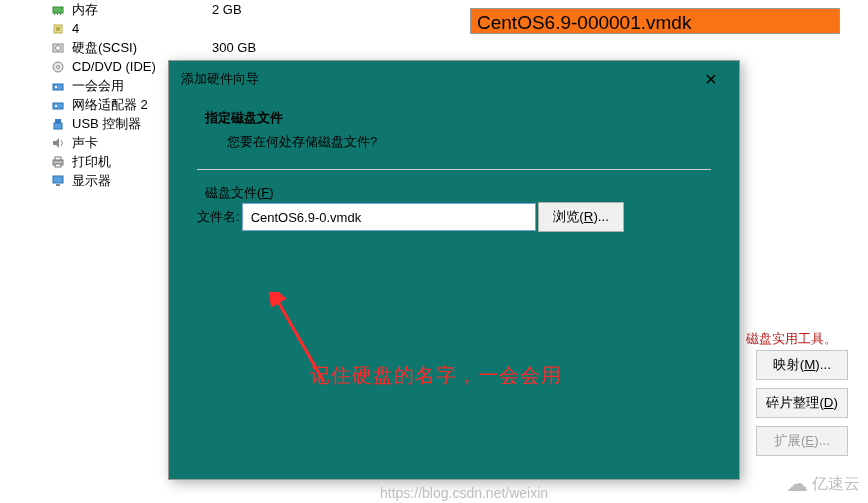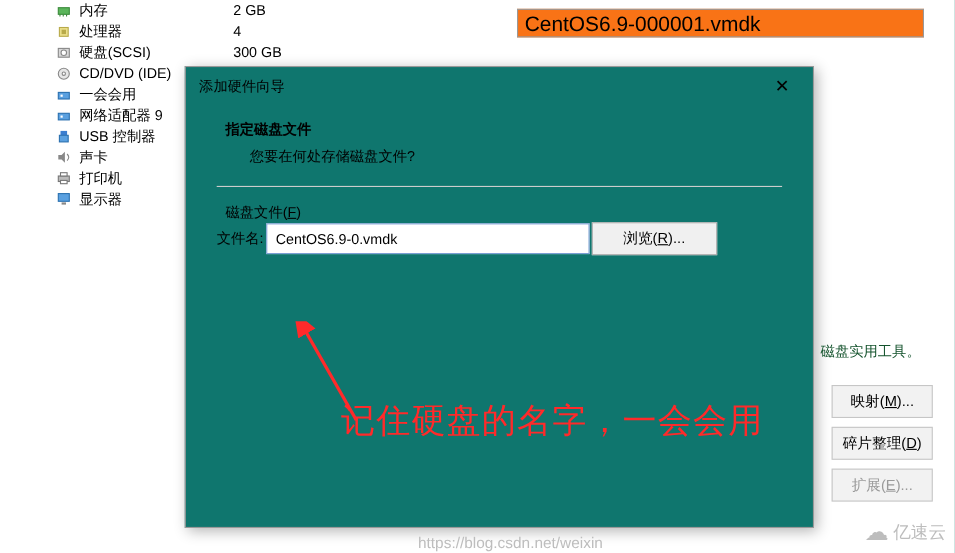--- a/index.html
+++ b/index.html
@@ -83,21 +83,21 @@
     .file-input {
       border: 1px solid #7a9fd4;
       height: 28px;
       width: 294px;
       padding: 2px 8px;
       font-size: 13px;
       background: #fff;
     }
     .browse-btn {
       height: 30px;
-      padding: 0 28px;
+      padding: 0 14px;
       background: #f0f0f0;
       border: 1px solid #adadad;
       cursor: pointer;
       font-family: inherit;
     }
     .right-buttons {
       position: absolute;
       left: 756px;
       top: 350px;
       display: flex;
@@ -112,36 +112,36 @@
       font-family: inherit;
       cursor: pointer;
     }
     .side-btn.disabled {
       color: #9a9a9a;
       cursor: default;
     }
     .utility-text {
       position: absolute;
       left: 746px;
-      top: 311px;
+      top: 330px;
       font-size: 13px;
-      color: #14532d;
+      color: #b91c1c;
     }
     .red-arrow {
       position: absolute;
       left: 264px;
       top: 292px;
       pointer-events: none;
     }
     .annotation {
       position: absolute;
       left: 310px;
       top: 362px;
       color: #ff2a2a;
-      font-size: 31px;
+      font-size: 20px;
       font-weight: 400;
       letter-spacing: 1px;
     }
     .watermark-url {
       position: absolute;
       left: 380px;
       bottom: 2px;
       color: #bdbdbd;
       font-size: 14px;
     }
@@ -175,21 +175,20 @@
     <span class="device-label">内存</span>
     <span class="device-value">2 GB</span>
   </div>
   <div class="device-row">
     <span class="device-icon">
       <svg width="14" height="14">
           <rect x="3" y="3" width="8" height="8" fill="#eadf8a" stroke="#b8aa4a"></rect>
           <rect x="5" y="5" width="4" height="4" fill="#b8aa4a"></rect>
         </svg>
     </span>
-    <span class="device-label">处理器</span>
     <span class="device-value">4</span>
   </div>
   <div class="device-row">
     <span class="device-icon">
       <svg width="14" height="14">
           <rect x="2" y="3" width="10" height="8" fill="#d8d8d8" stroke="#888"></rect>
           <circle cx="7" cy="7" r="2.5" fill="#fff" stroke="#888"></circle>
         </svg>
     </span>
     <span class="device-label">硬盘(SCSI)</span>
@@ -213,21 +212,21 @@
     </span>
     <span class="device-label">一会会用</span>
   </div>
   <div class="device-row">
     <span class="device-icon">
       <svg width="14" height="14">
           <rect x="2" y="5" width="10" height="6" fill="#5aa0e0" stroke="#2a70b0"></rect>
           <rect x="4" y="7" width="2" height="2" fill="#fff"></rect>
         </svg>
     </span>
-    <span class="device-label">网络适配器 9</span>
+    <span class="device-label">网络适配器 2</span>
   </div>
   <div class="device-row">
     <span class="device-icon">
       <svg width="14" height="14">
           <rect x="4" y="2" width="6" height="4" fill="#3a7ed0"></rect>
           <rect x="3" y="6" width="8" height="6" fill="#5aa0e0" stroke="#2a70b0"></rect>
         </svg>
     </span>
     <span class="device-label">USB 控制器</span>
   </div>

